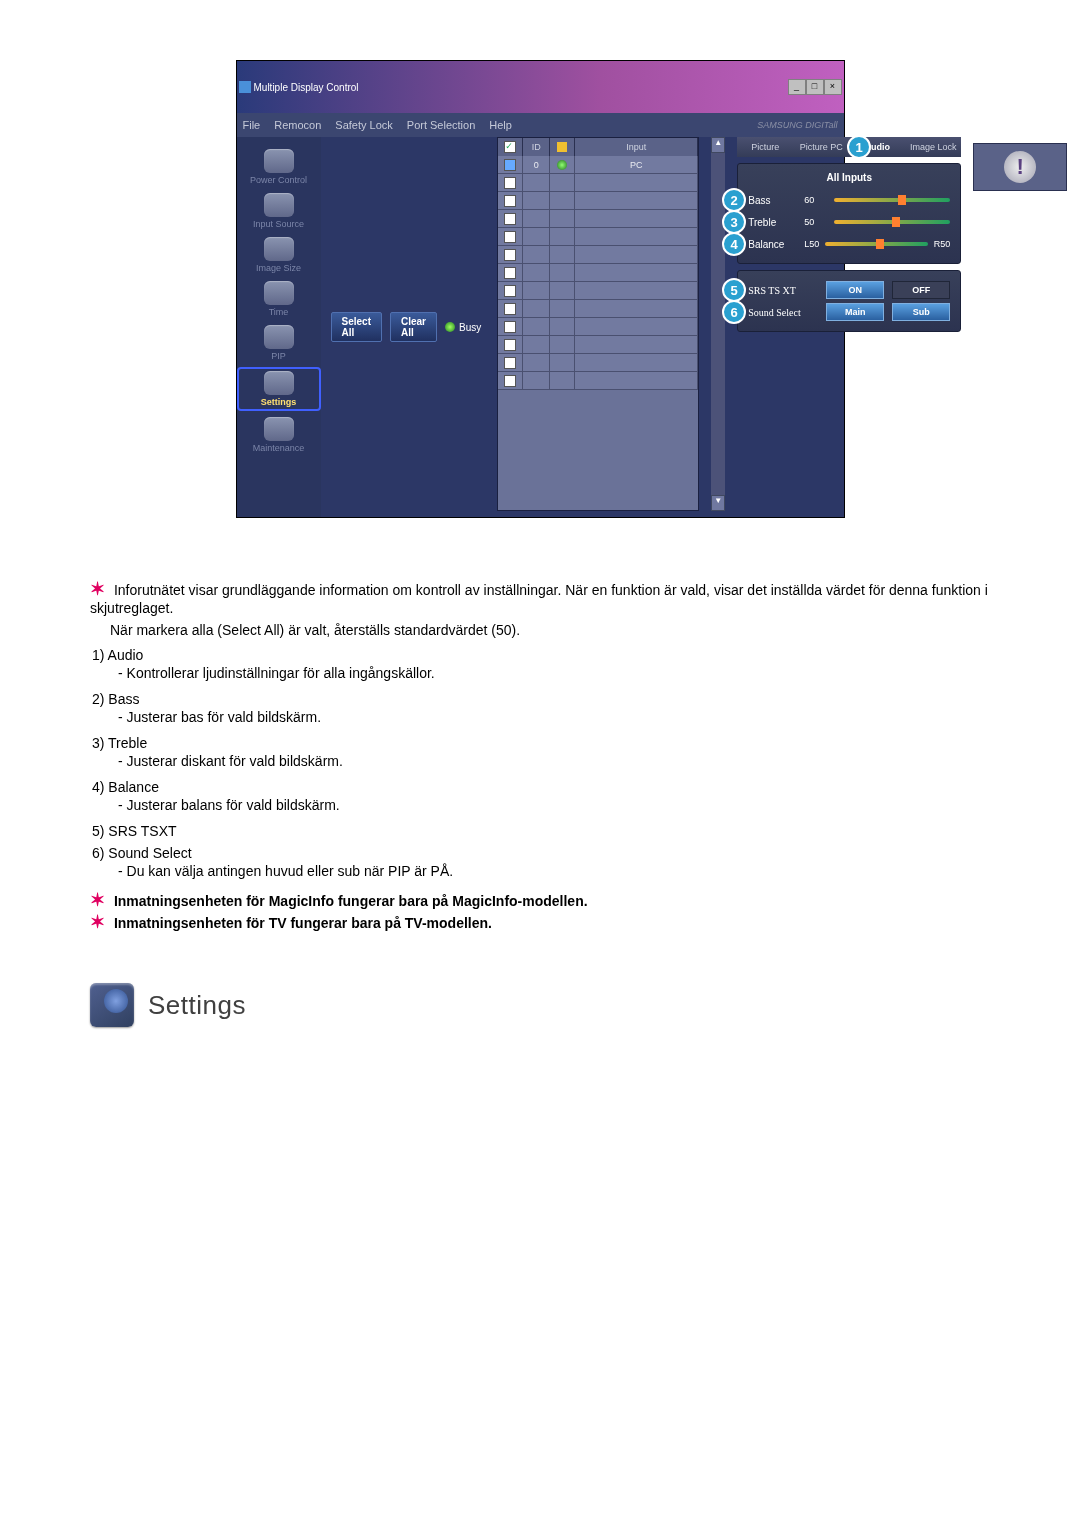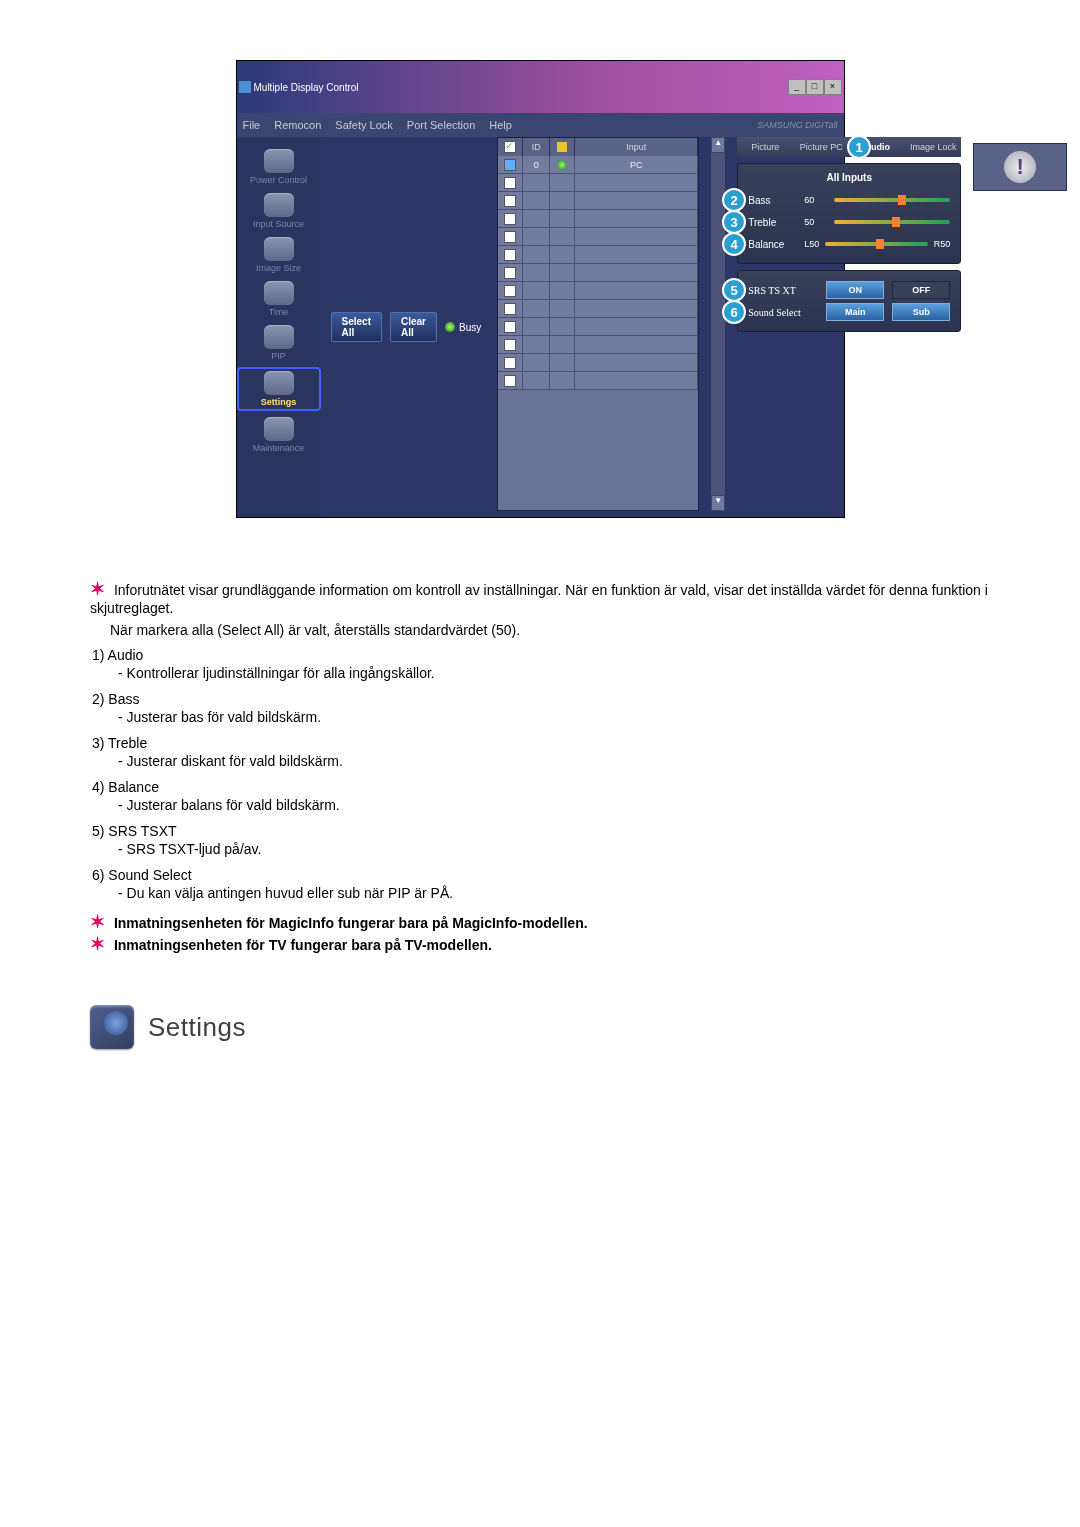--- a/index.html
+++ b/index.html
@@ -347,21 +347,20 @@
   <div id="doc-list">
       <div class="list-item">1)  Audio</div>
       <div class="list-sub">- Kontrollerar ljudinställningar för alla ingångskällor.</div>
       <div class="list-item">2)  Bass</div>
       <div class="list-sub">- Justerar bas för vald bildskärm.</div>
       <div class="list-item">3)  Treble</div>
       <div class="list-sub">- Justerar diskant för vald bildskärm.</div>
       <div class="list-item">4)  Balance</div>
       <div class="list-sub">- Justerar balans för vald bildskärm.</div>
       <div class="list-item">5)  SRS TSXT</div>
-      <div class="list-sub">- SRS TSXT-ljud på/av.</div>
       <div class="list-item">6)  Sound Select</div>
       <div class="list-sub">- Du kan välja antingen huvud eller sub när PIP är PÅ.</div>
     </div>
 
   <div>
     <span class="star">✶</span>
     <span class="bold-note">Inmatningsenheten för MagicInfo fungerar bara på MagicInfo-modellen.</span>
   </div>
   <div>
     <span class="star">✶</span>

